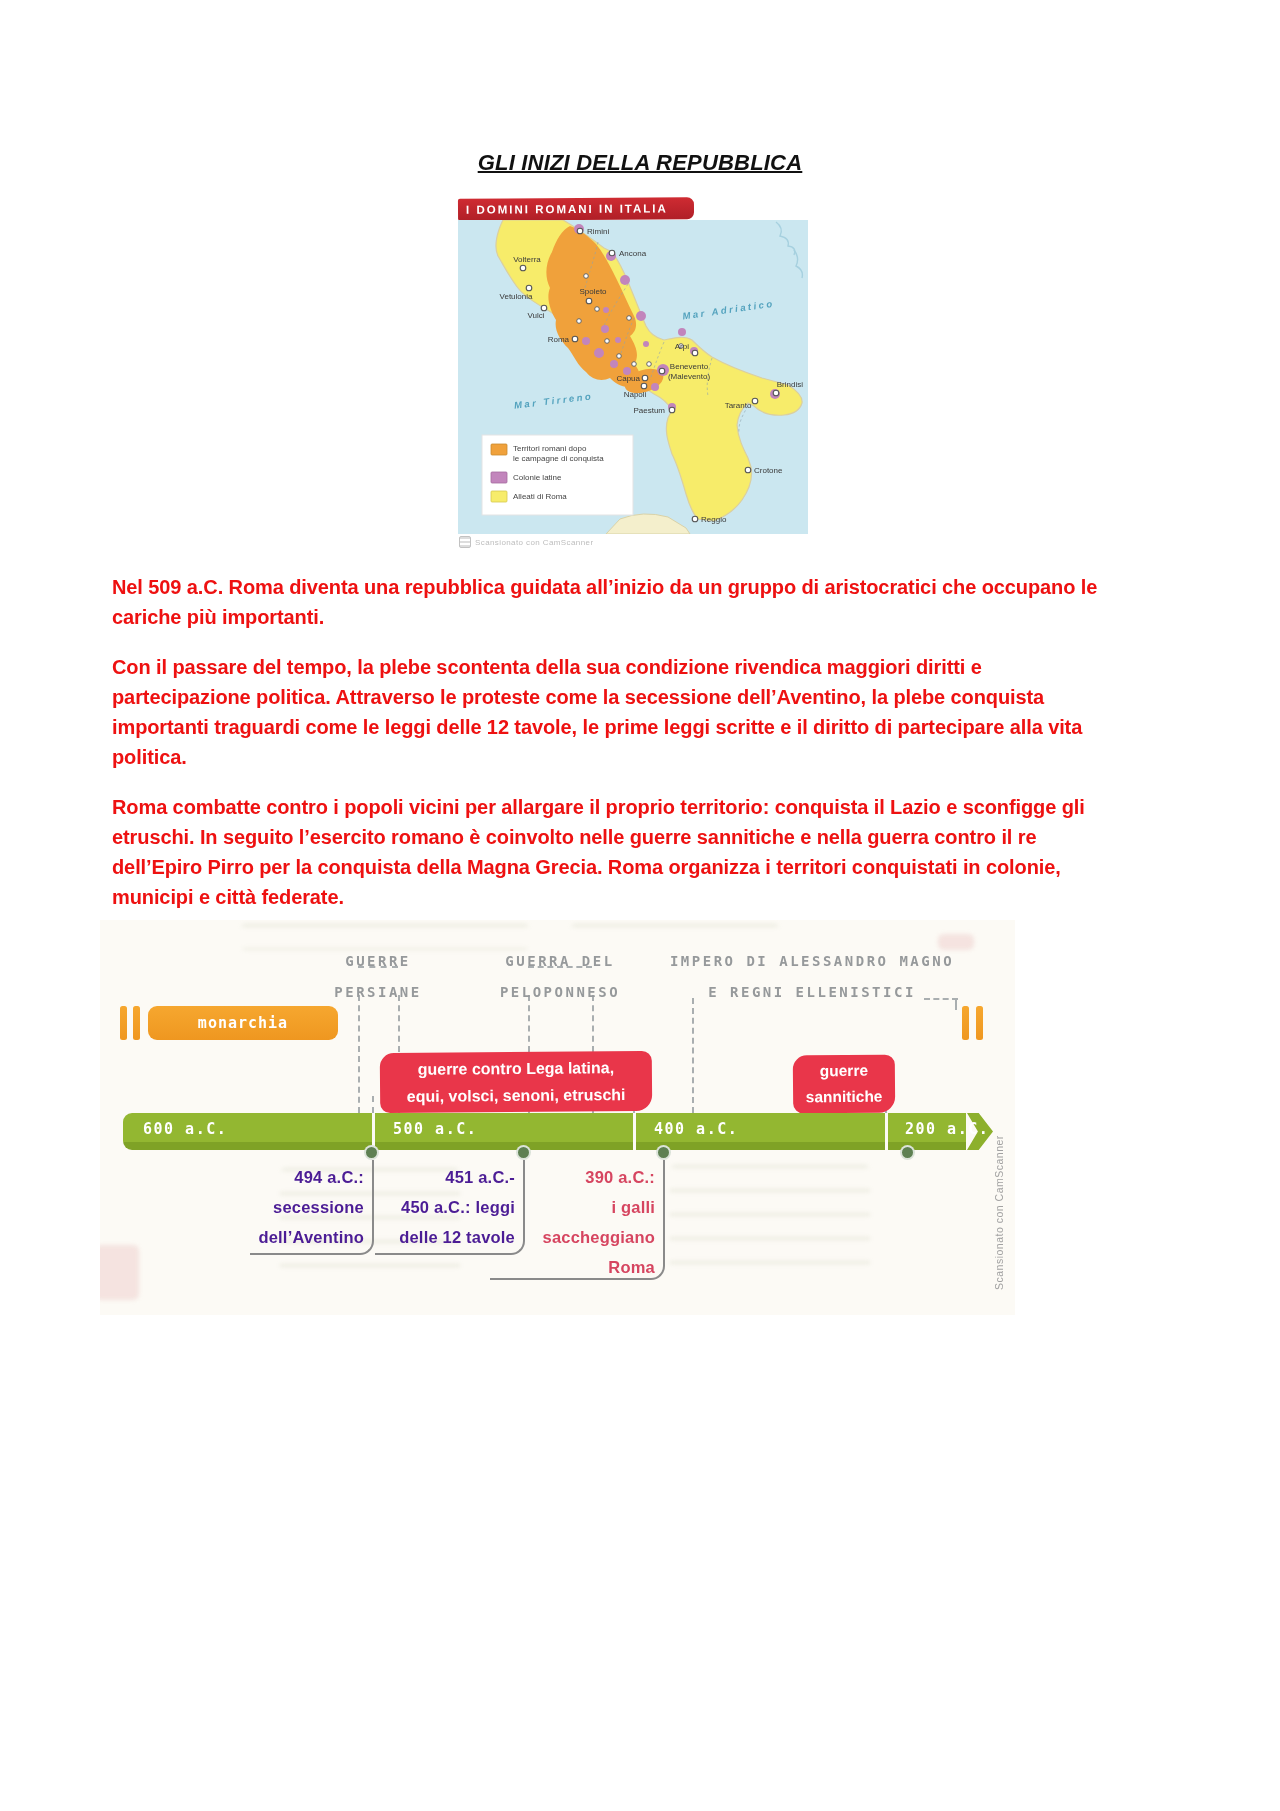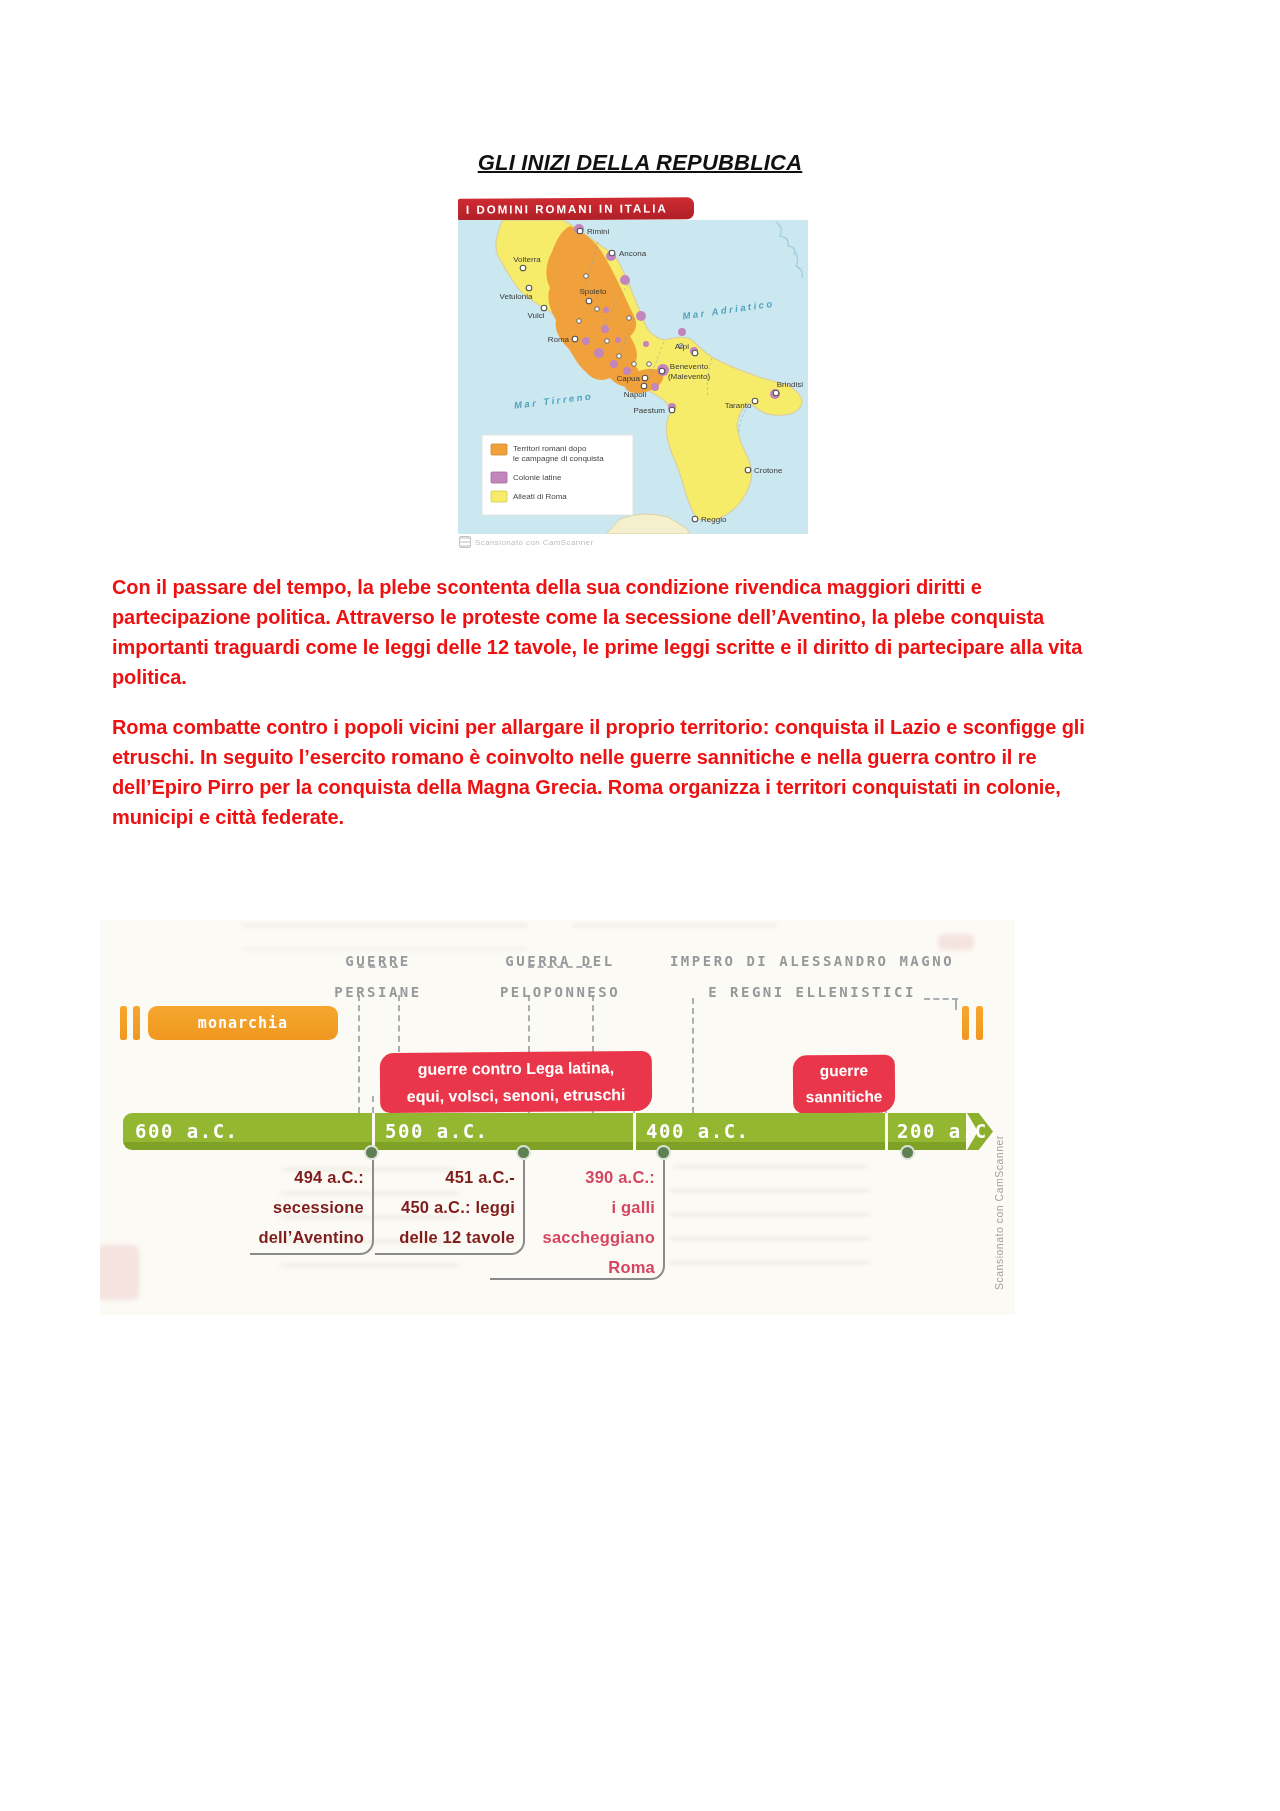--- a/index.html
+++ b/index.html
@@ -45,28 +45,28 @@
   .obar.tick{width:7px;border-radius:2.5px;}
   .redbox{position:absolute;background:#e9364a;color:#fff;text-align:center;
     white-space:pre-line;font-weight:bold;font-size:16px;line-height:27px;
     border-radius:14px 10px 16px 10px;display:flex;align-items:center;justify-content:center;
     z-index:2;transform:rotate(-.5deg);}
   .gbar{position:absolute;top:193px;height:37px;background:linear-gradient(#93b731 0 78%,#7fa226 78% 100%);z-index:2;}
   .gbar.first{border-radius:9px 0 0 9px;}
   .gchev{position:absolute;top:193px;height:37px;width:26px;background:#8db02c;z-index:2;
     clip-path:polygon(0 0,45% 0,100% 50%,45% 100%,0 100%,42% 50%);}
   .cent{position:absolute;top:200px;color:#fff;z-index:3;
-    font-family:"DejaVu Sans Mono",monospace;font-weight:bold;font-size:19px;letter-spacing:1.5px;}
+    font-family:"DejaVu Sans Mono",monospace;font-weight:bold;font-size:15px;letter-spacing:1.5px;margin-left:8px;}
   .dot{position:absolute;top:225px;width:15px;height:15px;border-radius:50%;
     background:#5e8052;border:2px solid rgba(255,255,255,.78);box-sizing:border-box;z-index:4;}
   .cb{position:absolute;top:240px;border-right:2.5px solid #8a8a8a;border-bottom:2.5px solid #8a8a8a;
     border-bottom-right-radius:14px;z-index:2;}
   .cb .ev{position:absolute;right:8px;text-align:right;white-space:pre-line;
     font-weight:bold;font-size:16.5px;line-height:30px;letter-spacing:.2px;}
-  .ev-teal{color:#7f1d1d;}
+  .ev-teal{color:#4c1d95;}
   .ev-red{color:#d64560;margin-left:48px;}
   .tl-wm{position:absolute;left:893px;top:200px;height:170px;width:16px;
     writing-mode:vertical-rl;transform:rotate(180deg);font-size:10.5px;color:#a2a2a2;
     letter-spacing:.5px;z-index:3;}
   .tl-cs{position:absolute;left:889px;top:372px;width:17px;height:16px;border:1.5px solid #9a9a9a;
     border-radius:3px;font-size:8.5px;font-weight:bold;color:#8f8f8f;text-align:center;
     line-height:16px;z-index:3;background:#fff;margin-left:44px;}
 </style>
 </head>
 <body>
@@ -198,20 +198,22 @@
       <text class="legend-text" x="55" y="279">Alleati di Roma</text>
     </g>
   </svg>
 
   <div class="map-wm">
     <span class="wm-ic"></span>
     <span class="wm-tx">Scansionato con CamScanner</span>
   </div>
 
   <div class="paras">
+    <p>Nel 509 a.C. Roma diventa una repubblica guidata all’inizio da un gruppo di aristocratici che occupano le
+cariche più importanti.</p>
     <p>Con il passare del tempo, la plebe scontenta della sua condizione rivendica maggiori diritti e
 partecipazione politica. Attraverso le proteste come la secessione dell’Aventino, la plebe conquista
 importanti traguardi come le leggi delle 12 tavole, le prime leggi scritte e il diritto di partecipare alla vita
 politica.</p>
     <p>Roma combatte contro i popoli vicini per allargare il proprio territorio: conquista il Lazio e sconfigge gli
 etruschi. In seguito l’esercito romano è coinvolto nelle guerre sannitiche e nella guerra contro il re
 dell’Epiro Pirro per la conquista della Magna Grecia. Roma organizza i territori conquistati in colonie,
 municipi e città federate.</p>
   </div>
 

